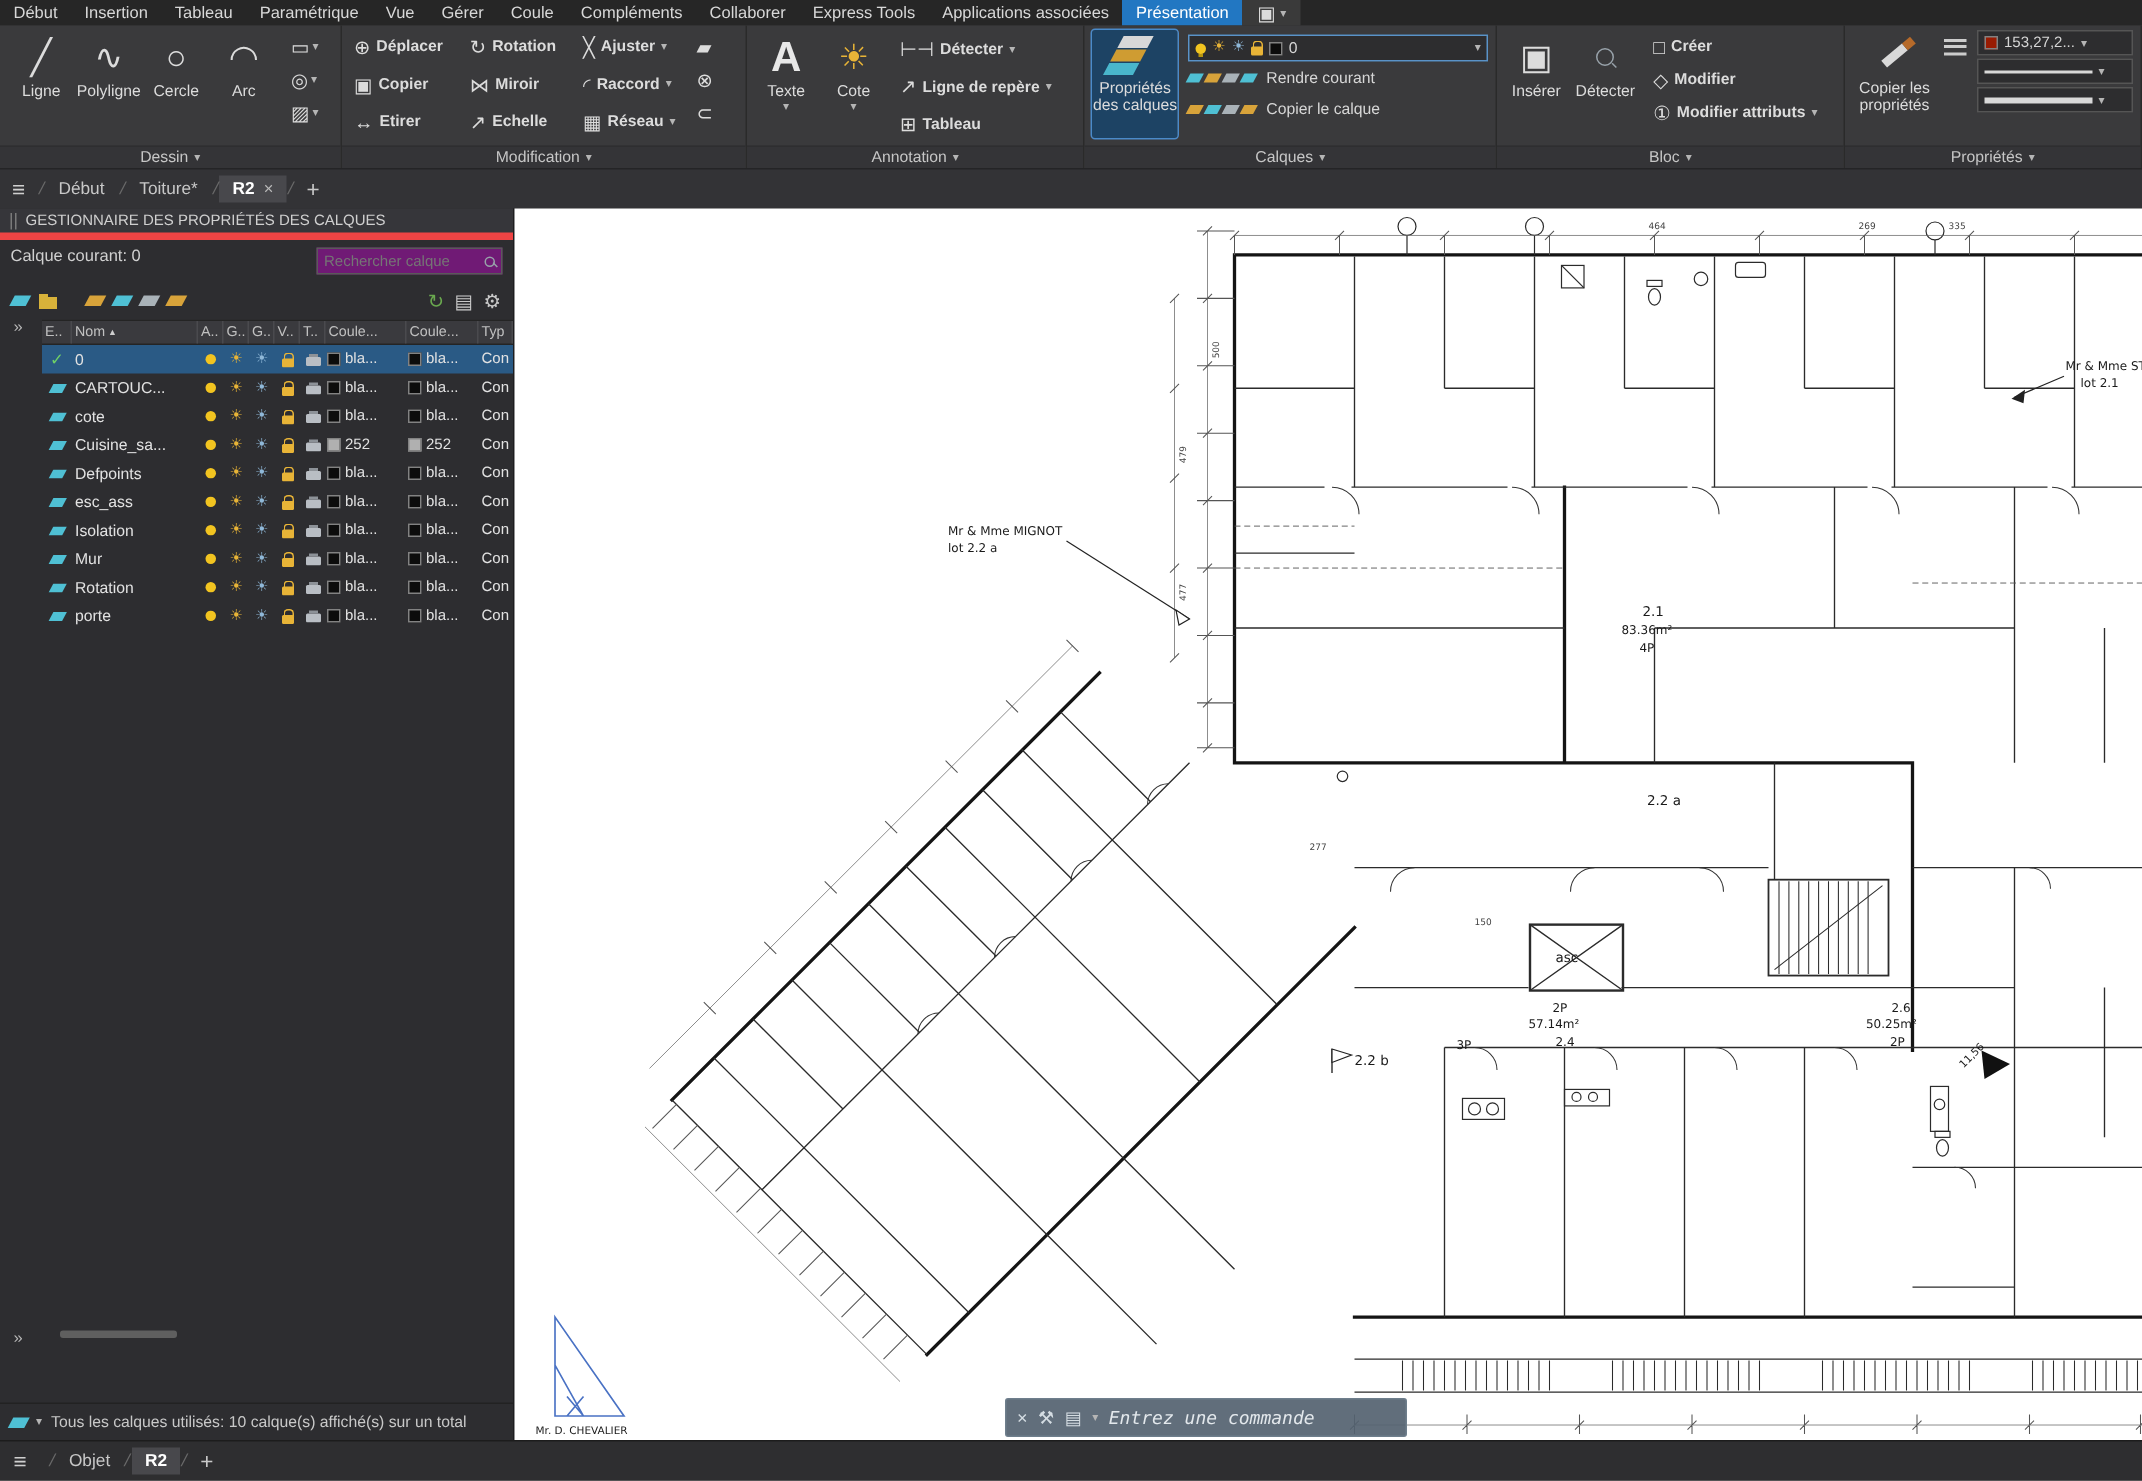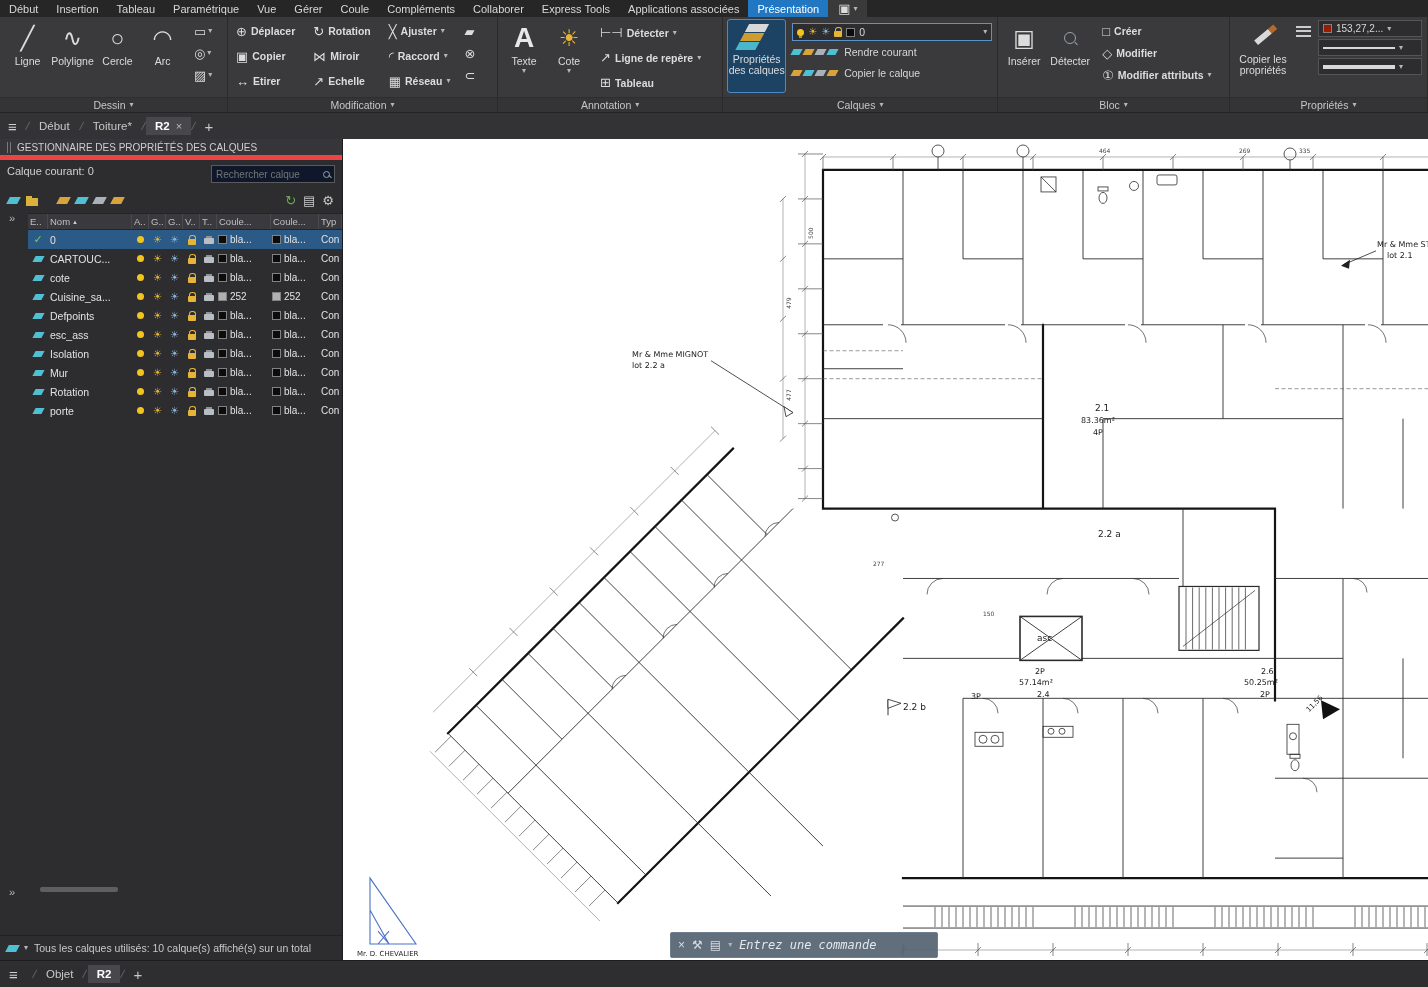--- a/index.html
+++ b/index.html
@@ -85,21 +85,21 @@
   .hamb{font-size:15px;color:#cfcfcf;margin-right:8px;}
 
   
   .main{flex:1;display:flex;min-height:0;}
   .lpanel{width:343px;background:#2d2d30;position:relative;border-right:1px solid #1d1d1f;
     color:#d0d0d0;flex:none;}
   .lp-title{height:21px;background:#36363a;display:flex;align-items:center;gap:6px;padding:0 7px;
     font-size:10px;color:#cfcfcf;border-bottom:5px solid #ef4444;}
   .grip{width:4px;height:11px;border-left:1px solid #7a7a7a;border-right:1px solid #7a7a7a;}
   .lp-cur{display:flex;align-items:flex-start;justify-content:space-between;padding:5px 7px;font-size:11px;}
-  .search{display:flex;align-items:center;gap:3px;background:#0f172a;border:1px solid #5a5a5a;
+  .search{display:flex;align-items:center;gap:3px;background:#701a75;border:1px solid #5a5a5a;
     height:18px;width:124px;padding:0 4px;}
   .search input{flex:1;min-width:0;background:transparent;border:none;outline:none;color:#b5b5b5;
     font-size:10px;font-family:inherit;}
   .lp-tools{display:flex;align-items:center;gap:7px;padding:2px 8px;height:25px;}
   .lp-tools .spring{flex:1;}
   .tgi{font-size:13px;color:#c8c8c8;line-height:1;}
   .tgi.green{color:#6aa84f;}
   .lheader{display:grid;grid-template-columns:20px 84px 17px 17px 17px 17px 17px 54px 48px 1fr;
     height:17px;margin-left:28px;font-size:9.5px;color:#c0c0c0;background:#3a3a3e;
     border-top:1px solid #242424;border-bottom:1px solid #242424;align-items:center;}

